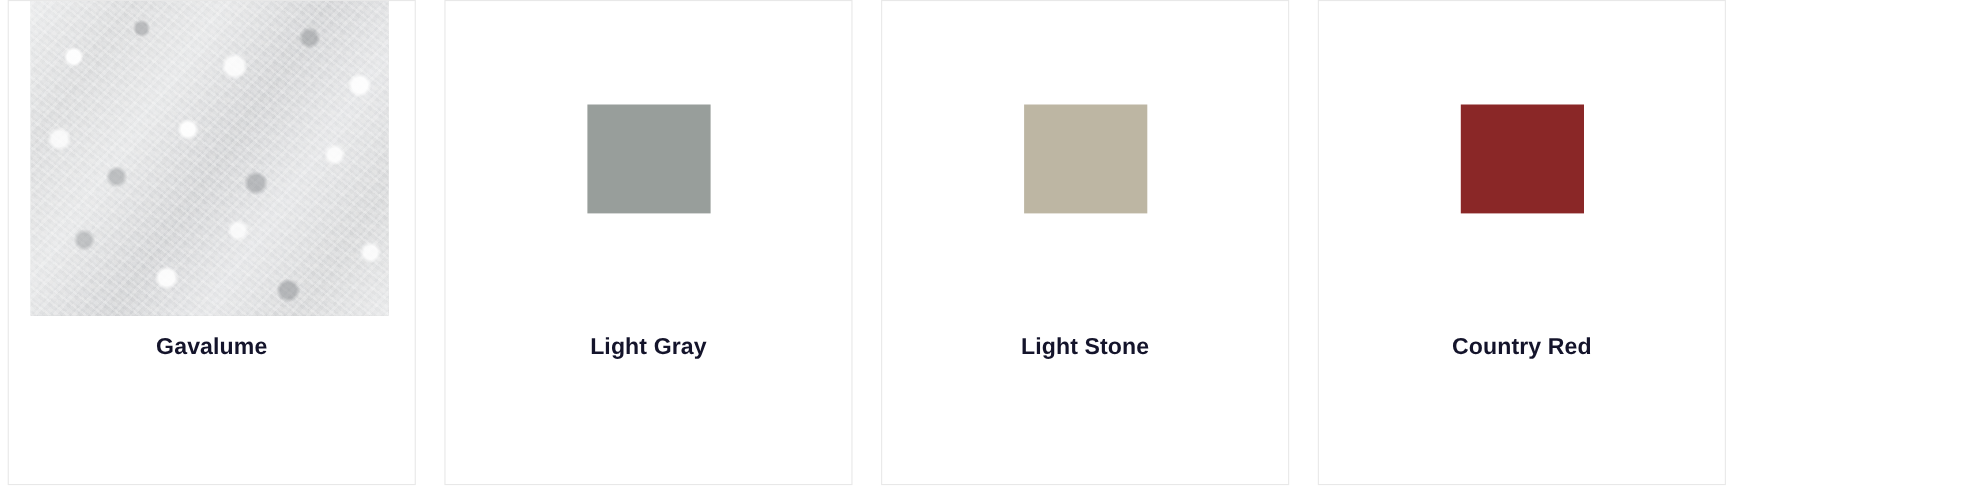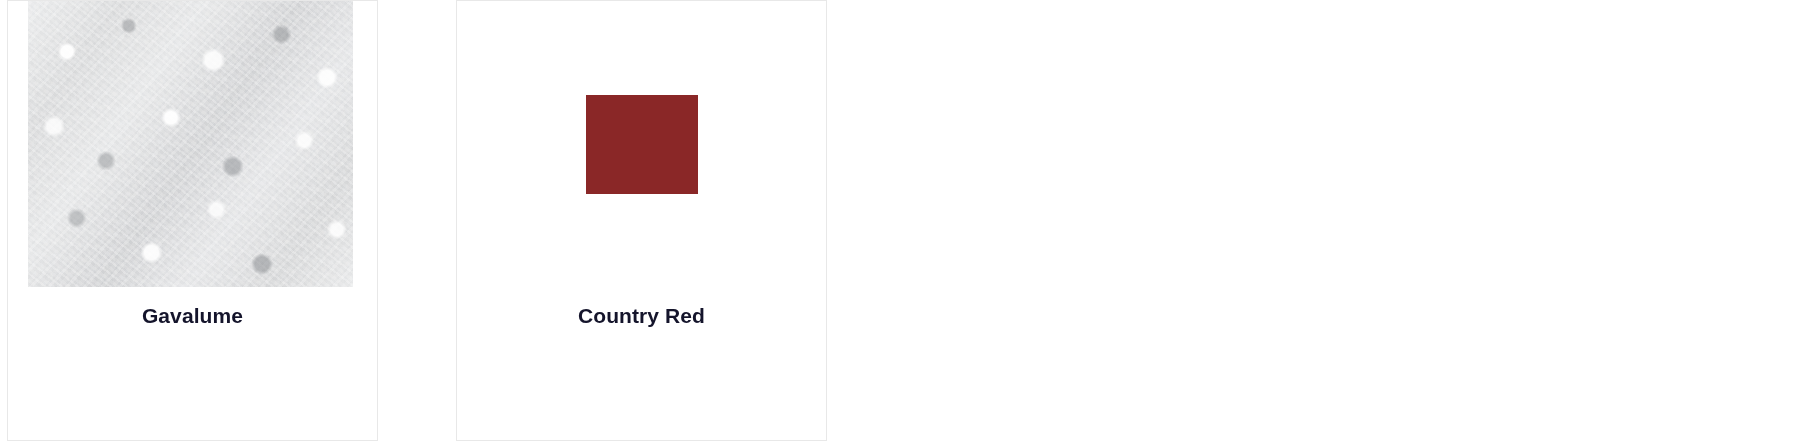--- a/index.html
+++ b/index.html
@@ -124,23 +124,39 @@
     <div class="swatch-media">
       <div class="swatch-photo"></div>
     </div>
     <div class="swatch-caption">
       <span class="swatch-title" style="color: rgb(20, 20, 43);">Gavalume</span>
     </div>
   </div>
 
   <div class="gutter"></div>
 
+  <div class="swatch-card" style="border-color: rgb(232, 232, 232);">
+    <div class="swatch-media">
+      <div class="swatch-chip" style="background-color: rgb(152, 158, 155);"></div>
+    </div>
+    <div class="swatch-caption">
+      <span class="swatch-title" style="color: rgb(20, 20, 43);">Light Gray</span>
+    </div>
+  </div>
 
   <div class="gutter"></div>
 
+  <div class="swatch-card" style="border-color: rgb(232, 232, 232);">
+    <div class="swatch-media">
+      <div class="swatch-chip" style="background-color: rgb(189, 182, 163);"></div>
+    </div>
+    <div class="swatch-caption">
+      <span class="swatch-title" style="color: rgb(20, 20, 43);">Light Stone</span>
+    </div>
+  </div>
 
   <div class="gutter"></div>
 
   <div class="swatch-card" style="border-color: rgb(232, 232, 232); align-items: flex-end;">
     <div class="swatch-media">
       <div class="swatch-chip" style="background-color: rgb(138, 39, 39);"></div>
     </div>
     <div class="swatch-caption">
       <span class="swatch-title" style="color: rgb(20, 20, 43);">Country Red</span>
     </div>

